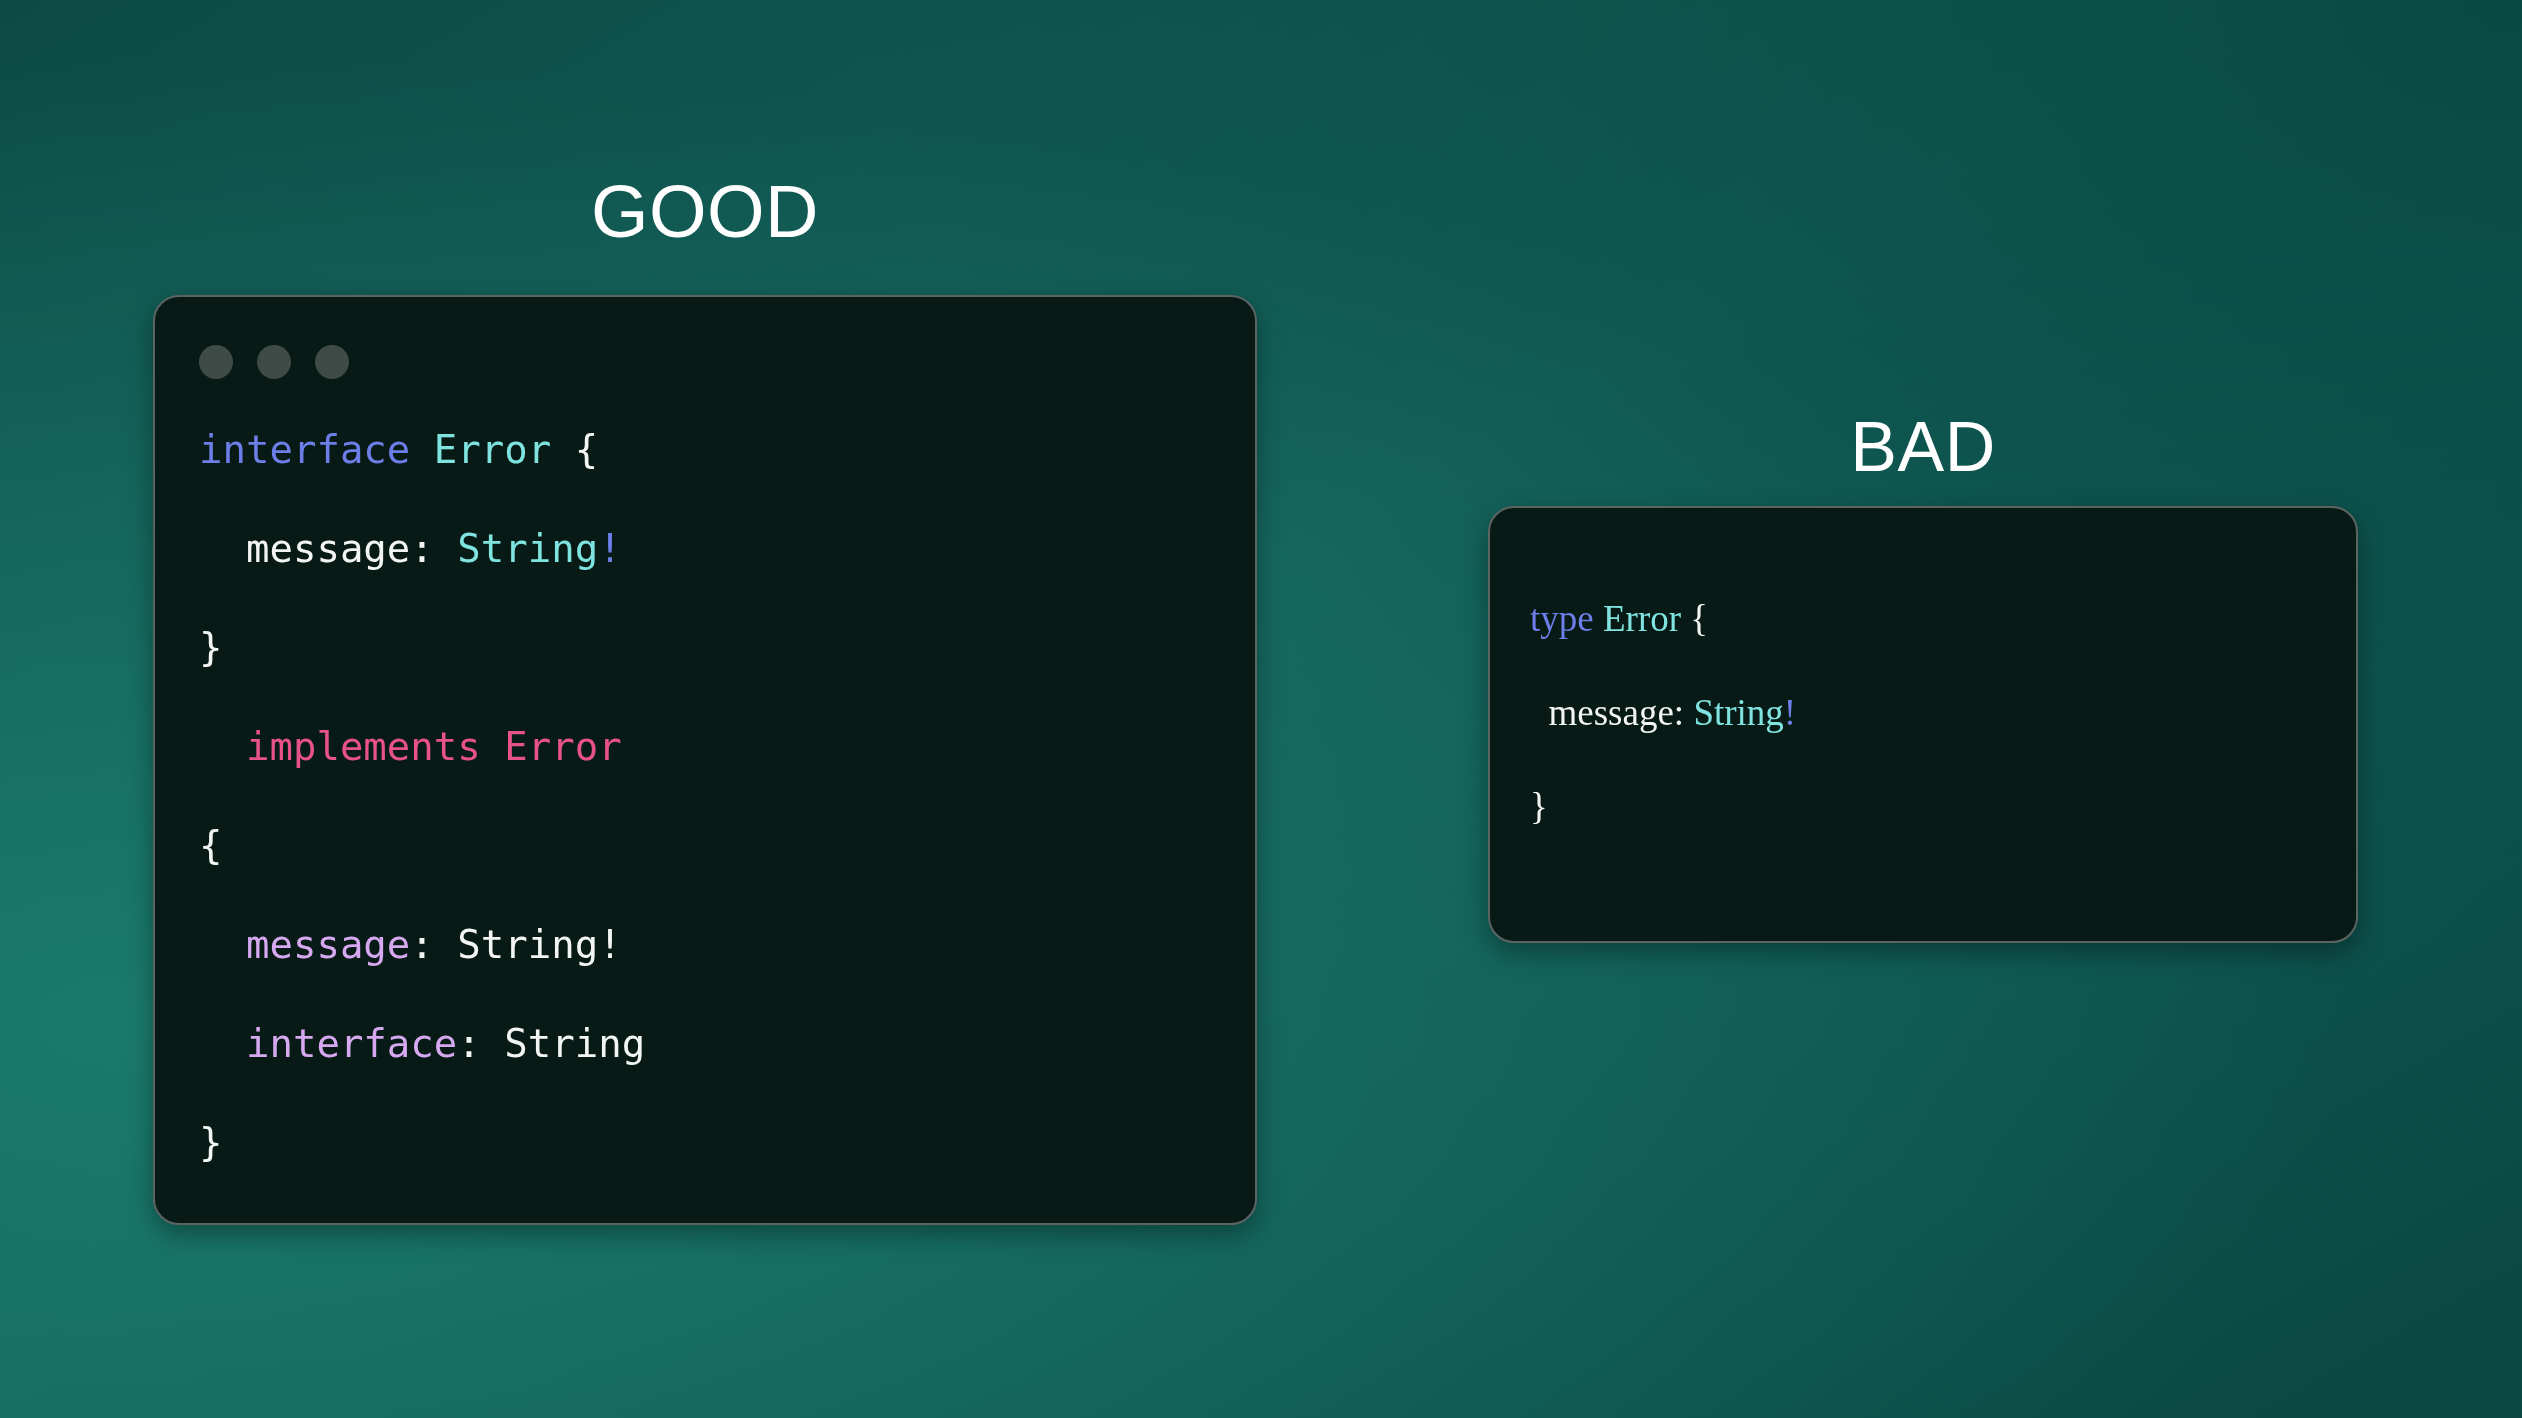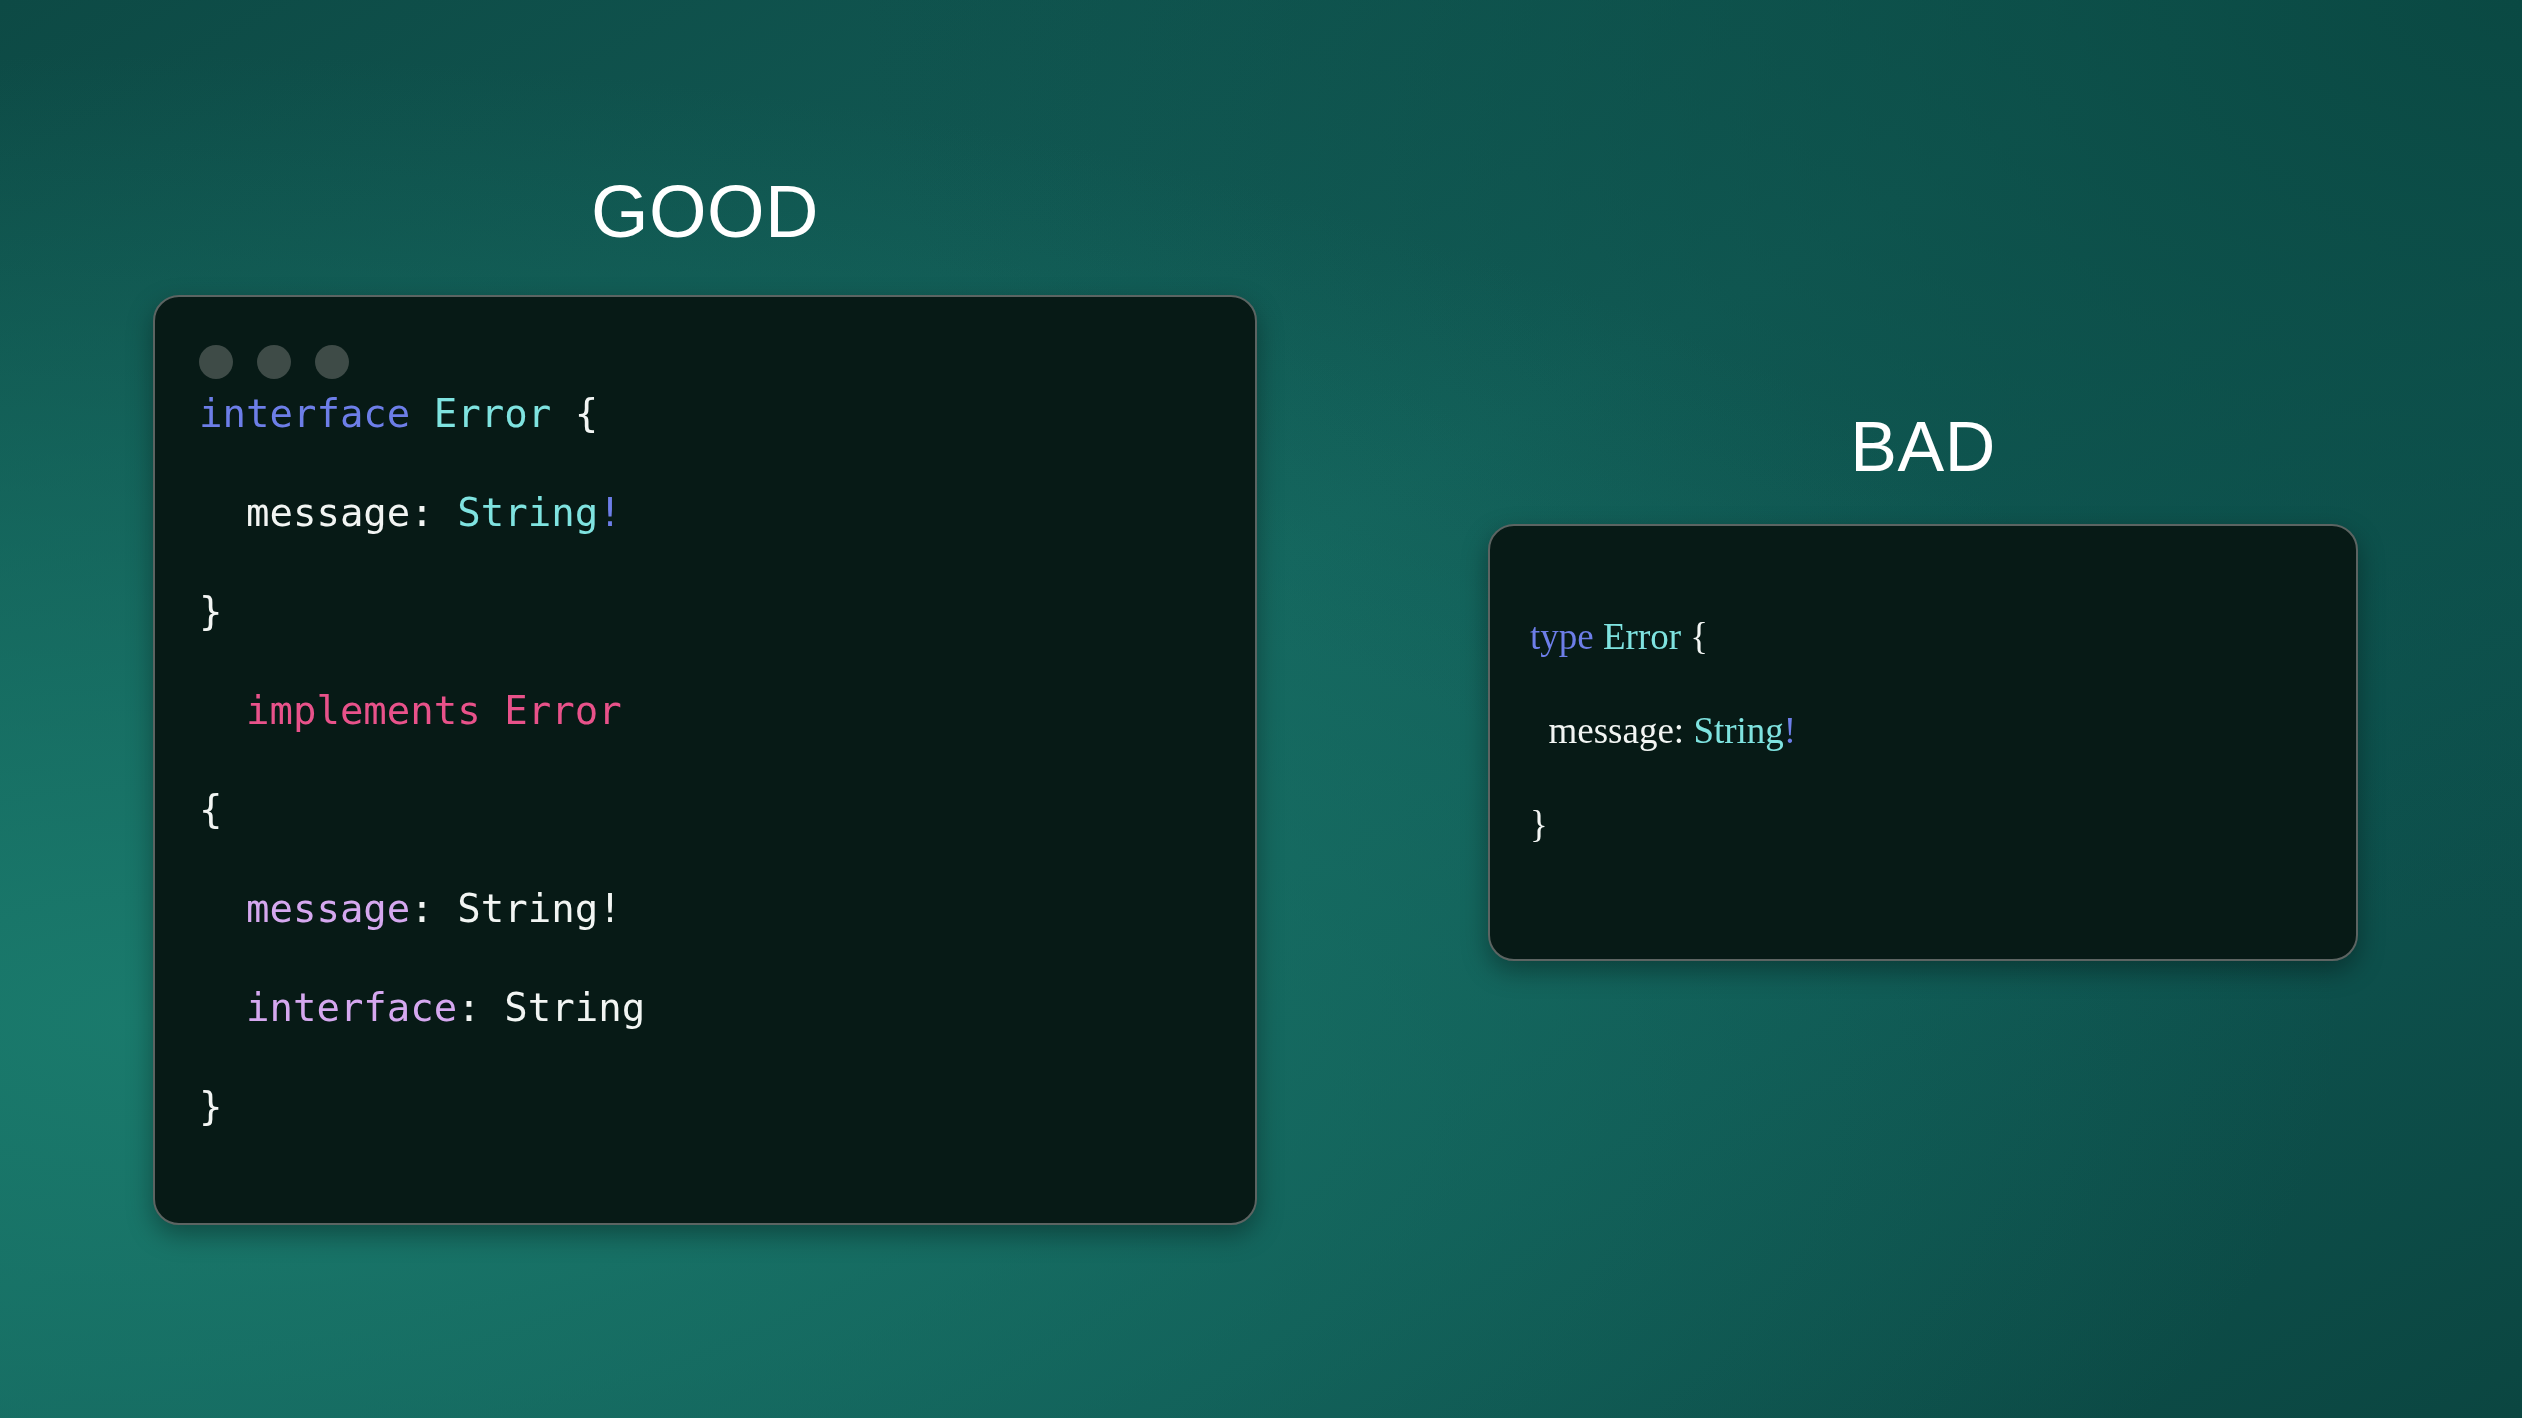--- a/index.html
+++ b/index.html
@@ -33,21 +33,21 @@
   .group.bad   { left: 1468px; top: 412px; width: 870px; }
 
   .group-title {
     color: #ffffff;
     font-weight: 300;
     letter-spacing: 0.5px;
     line-height: 1;
     text-align: center;
   }
   .good .group-title { font-size: 74px; margin-bottom: 46px; }
-  .bad  .group-title { font-size: 70px; margin-bottom: 42px; }
+  .bad  .group-title { font-size: 70px; margin-bottom: 24px; }
 
   
   .window {
     background: #071a16;
     border: 2px solid #5c6462;
     border-radius: 26px;
     box-shadow: 0 10px 26px rgba(0,0,0,0.35);
     box-sizing: border-box;
     overflow: hidden;
   }
@@ -79,21 +79,21 @@
   }
   .good .filename { font-size: 34px; }
   .bad  .filename { font-size: 31px; }
 
   
   .code {
     font-family: "DejaVu Sans Mono", "Liberation Mono", monospace;
     white-space: pre;
     margin: 0;
   }
-  .good .code { font-size: 39px; line-height: 1.27; }
+  .good .code { font-size: 39px; line-height: 1.27; margin-top: 36px; }
   .bad  .code { font-size: 37px; line-height: 1.27; margin-top: 56px; font-family: Liberation Serif, serif; }
 
   .code .line { display: block; min-height: 1em; }
 
   
   .t-kw    { color: #6d7ee8; }   
   .t-type  { color: #7fe3e0; }   
   .t-punct { color: #f2f5f3; }   
   .t-field { color: #f2f5f3; }   
   .t-fieldv{ color: #d5a8ef; }   

